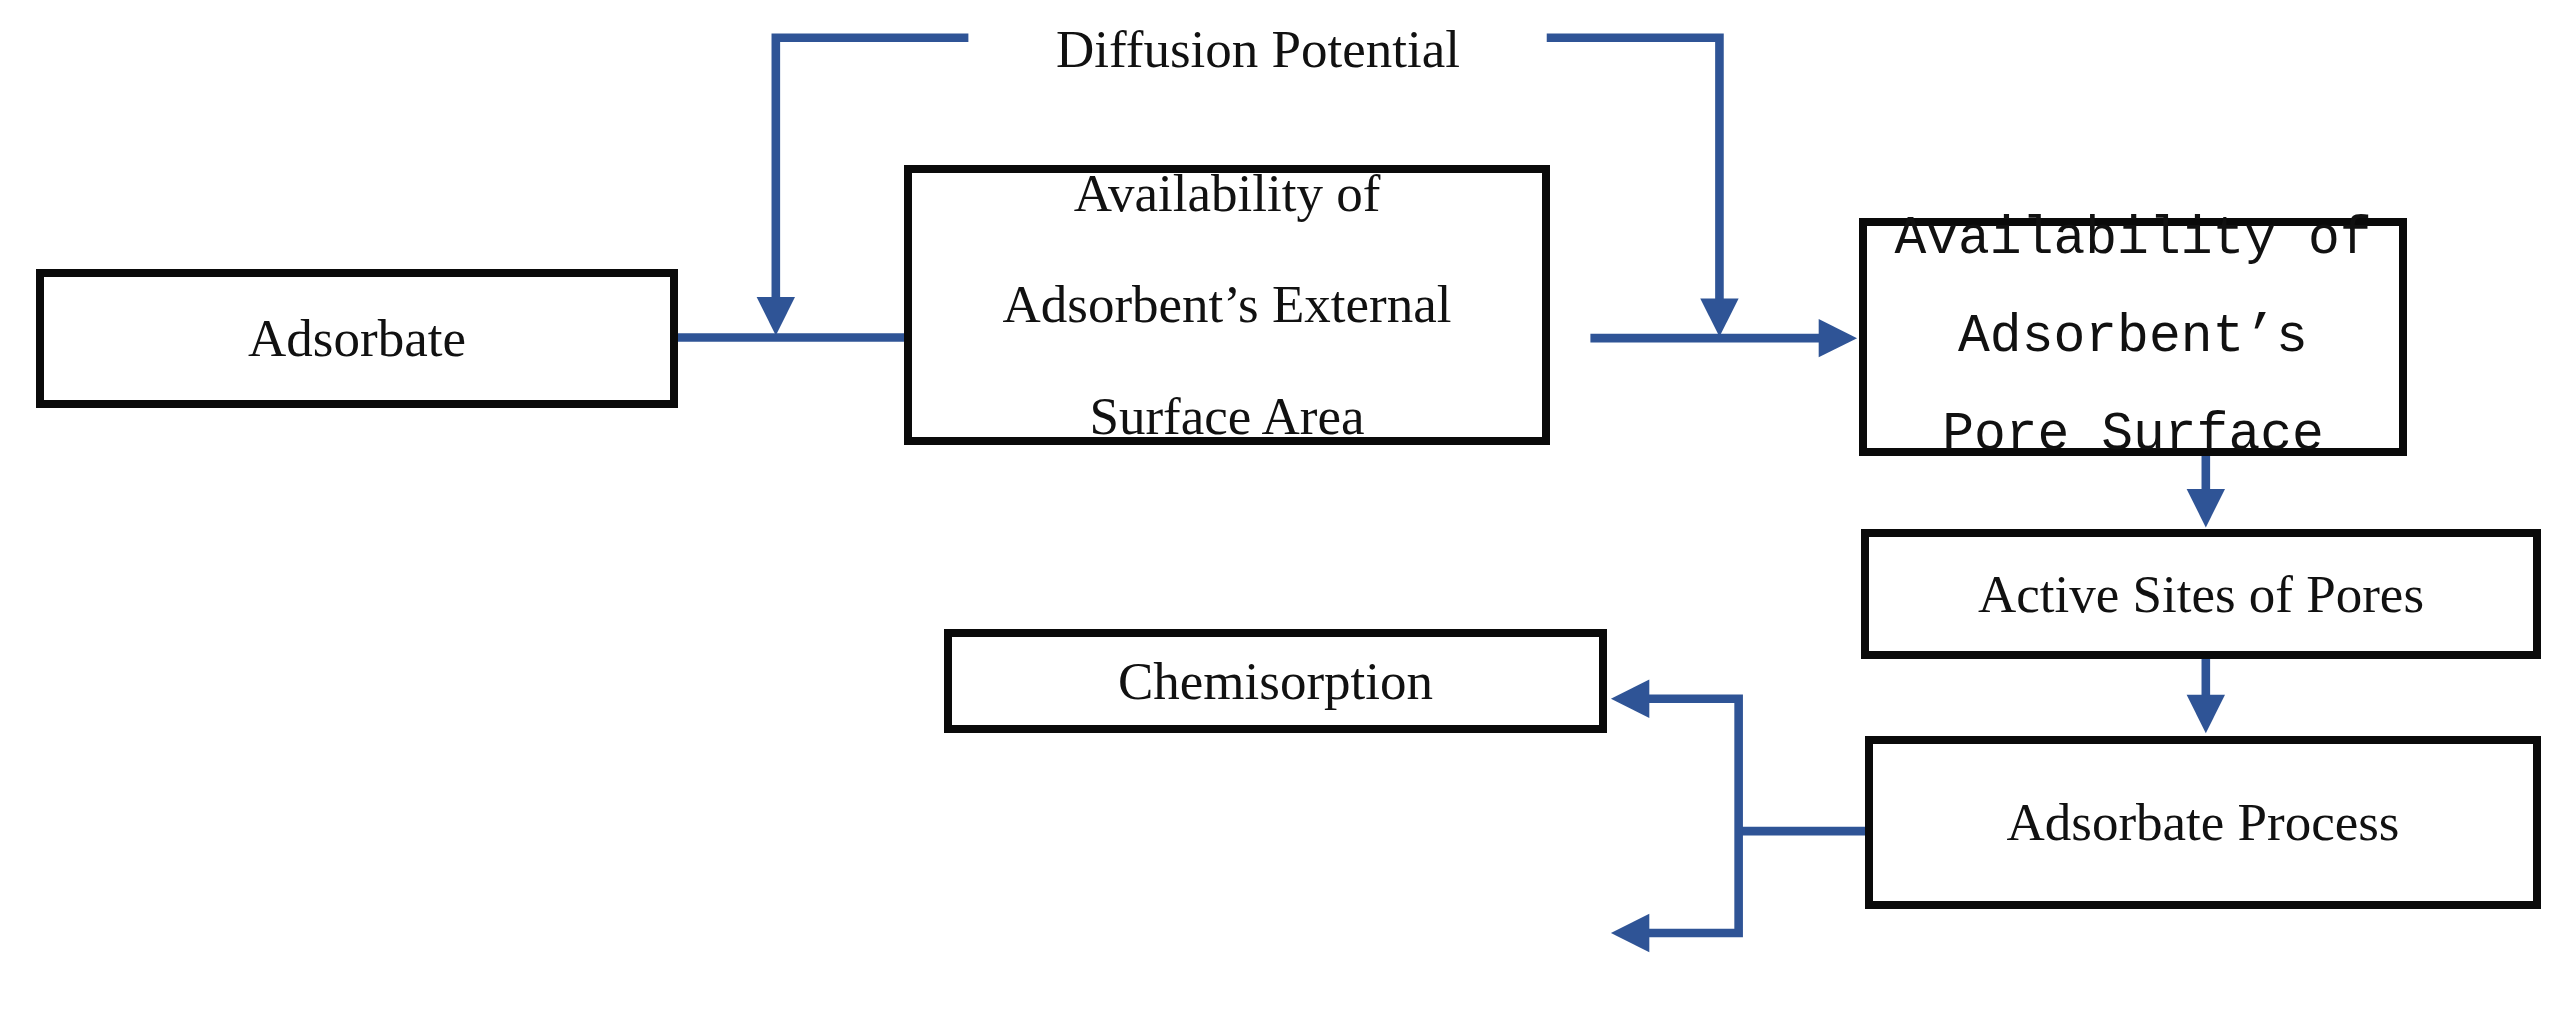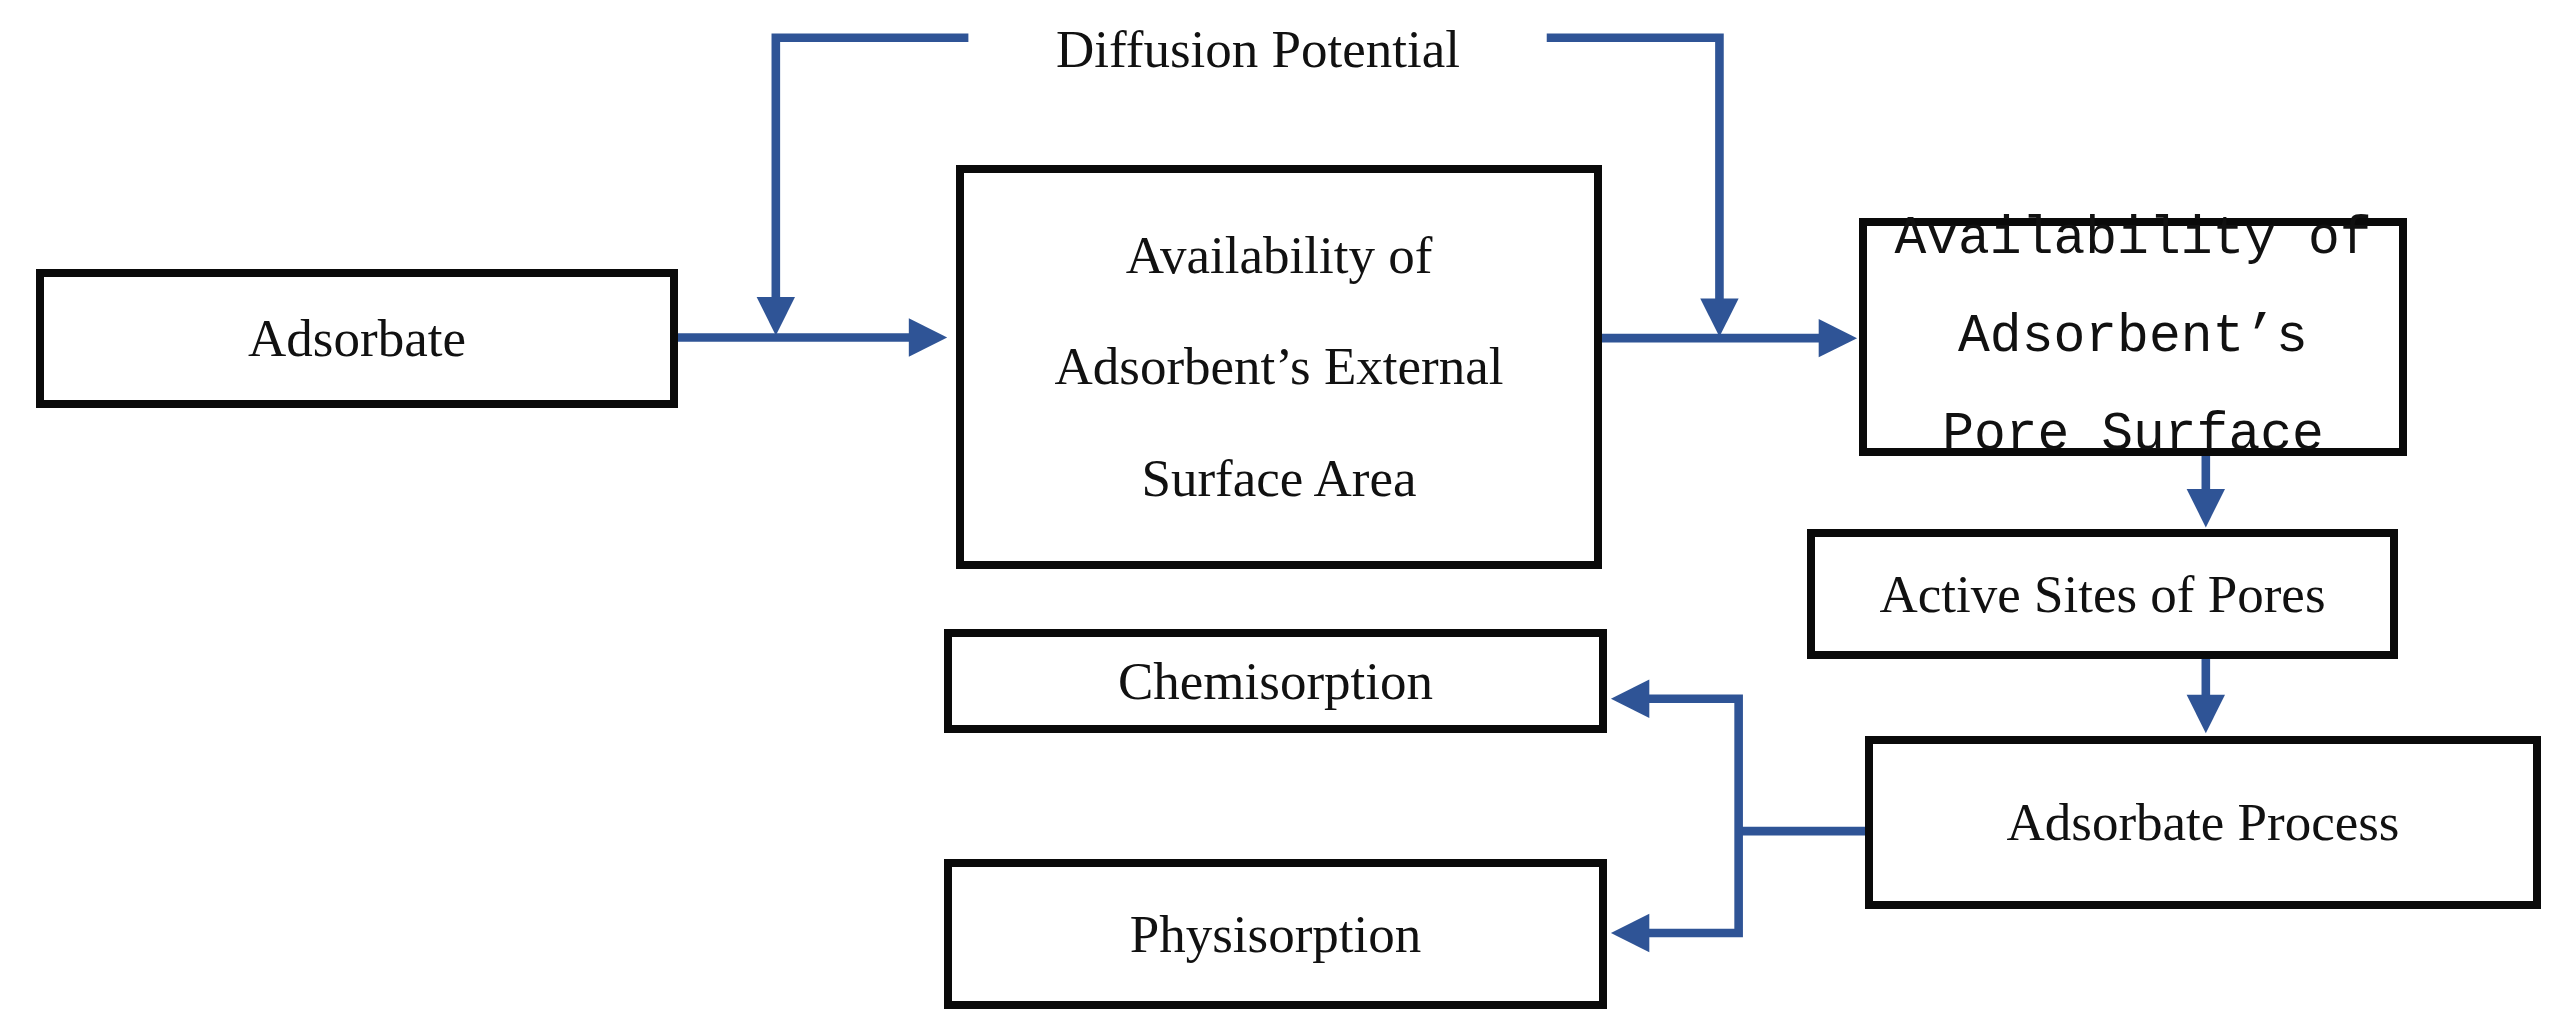--- a/index.html
+++ b/index.html
@@ -25,23 +25,23 @@
     box-sizing:border-box;
     border:8px solid var(--box-border);
     background:#fff;
     display:flex;align-items:center;justify-content:center;
     text-align:center;
     font-size:53px;
     line-height:1.25;
   }
   .node .label{white-space:pre-line;display:block;width:100%;}
   .box-adsorbate          {left:36px;   top:269px;  width:642px;  height:139px;}
-  .box-external-surface   {left:956px; top:165px;  width:646px;  height:404px; line-height:2.1;}
+  .box-external-surface   {left:904px; top:165px;  width:646px;  height:280px; line-height:2.1;}
   .box-pore-surface       {left:1859px; top:218px;  width:548px; height:238px; line-height:1.85;font-family:Liberation Mono, monospace;}
-  .box-active-sites       {left:1807px; top:529px;  width:591px; height:130px;}
+  .box-active-sites       {left:1861px; top:529px;  width:680px; height:130px;}
   .box-adsorption-process {left:1865px; top:736px; width:676px; height:173px;}
   .box-chemisorption      {left:944px; top:629px;  width:663px; height:104px;}
   .box-physisorption      {left:944px; top:859px; width:663px; height:150px;}
   .float-label{
     position:absolute;
     left:960px; top:18.5px; width:596px;
     text-align:center;
     font-size:53px;
     line-height:1.15;
     white-space:nowrap;
@@ -103,18 +103,15 @@
   </div>
 
   <div class="node box-adsorption-process">
     <span class="label">Adsorbate Process</span>
   </div>
 
   <div class="node box-chemisorption">
     <span class="label">Chemisorption</span>
   </div>
 
-  <div class="node box-physisorption">
-    <span class="label">Physisorption</span>
-  </div>
 
 </div>
 
 
 </body></html>

